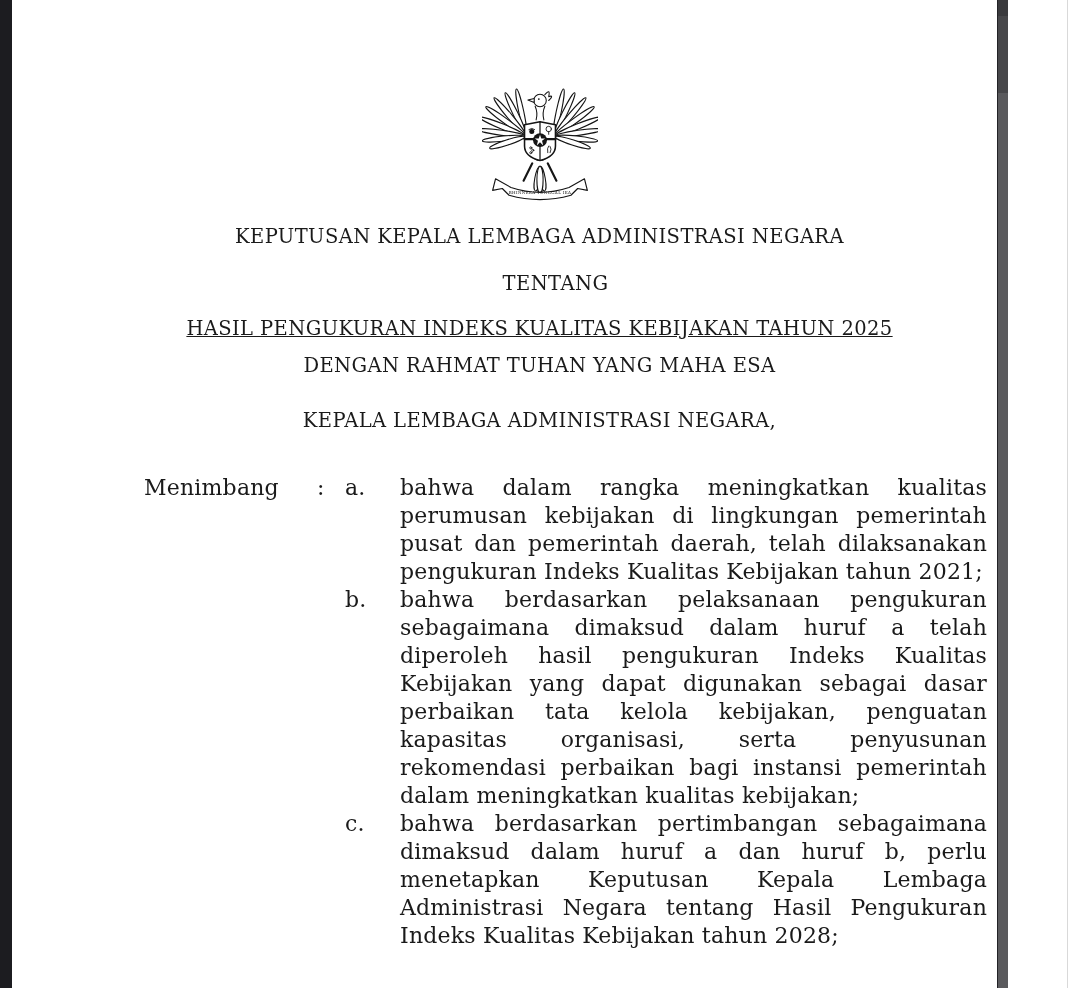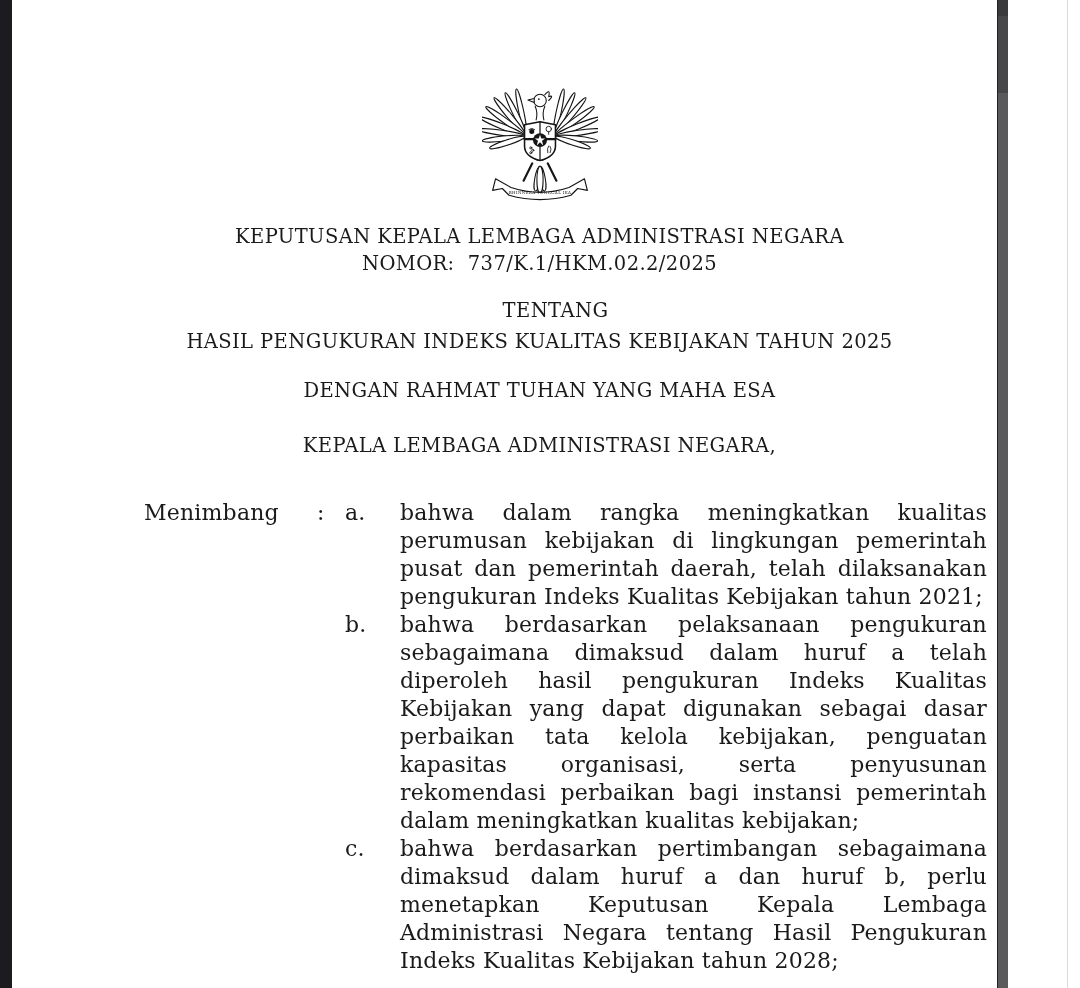--- a/index.html
+++ b/index.html
@@ -24,22 +24,22 @@
 
   .emblem { display:block; margin:84px auto 0 auto; width:116px; height:120px; }
 
   .doc-heading {
     text-align:center; font-size:19.5px; line-height:27px;
     letter-spacing:0.4px; font-weight:400;
   }
   .title-block { margin-top:19px; }
   .nomor { white-space:pre-wrap; }
   .tentang { margin-top:20px;padding-left:32px; }
-  .subject { margin-top:4px; }
-  .grace   { margin-top:22px; }
+  .subject { margin-top:18px;text-decoration:underline; }
+  .grace   { margin-top:10px; }
   .issuer  { margin-top:28px; }
 
   .consider {
     margin:40px 80px 0 132px;
     display:grid; grid-template-columns:173px 28px 1fr;
     font-size:22px; line-height:28px; letter-spacing:0.2px;
   }
   .consider-label { text-align:left; }
   .consider-colon { text-align:left; }
   .consider-item { display:grid; grid-template-columns:55px 1fr; }
@@ -159,21 +159,20 @@
       <g>
         <circle cx="60" cy="17" r="6.5" fill="#ffffff"></circle>
         <path d="M54,15 L47.5,16.5 L54,19 Z" fill="#ffffff"></path>
         <circle cx="58.8" cy="15.5" r="0.9" fill="#151515" stroke="none"></circle>
         <path d="M65,11 Q71,4 69,13 Q75,11 69,17"></path>
       </g>
     </svg>
 
     <div class="doc-heading title-block">
       <div>KEPUTUSAN KEPALA LEMBAGA ADMINISTRASI NEGARA</div>
-      <div class="nomor">NOMOR:  737/K.1/HKM.02.2/2025</div>
     </div>
 
     <div class="doc-heading tentang">TENTANG</div>
     <div class="doc-heading subject">HASIL PENGUKURAN INDEKS KUALITAS KEBIJAKAN TAHUN 2025</div>
     <div class="doc-heading grace">DENGAN RAHMAT TUHAN YANG MAHA ESA</div>
     <div class="doc-heading issuer">KEPALA LEMBAGA ADMINISTRASI NEGARA,</div>
 
     <div class="consider">
       <div class="consider-label">Menimbang</div>
       <div class="consider-colon">:</div>

